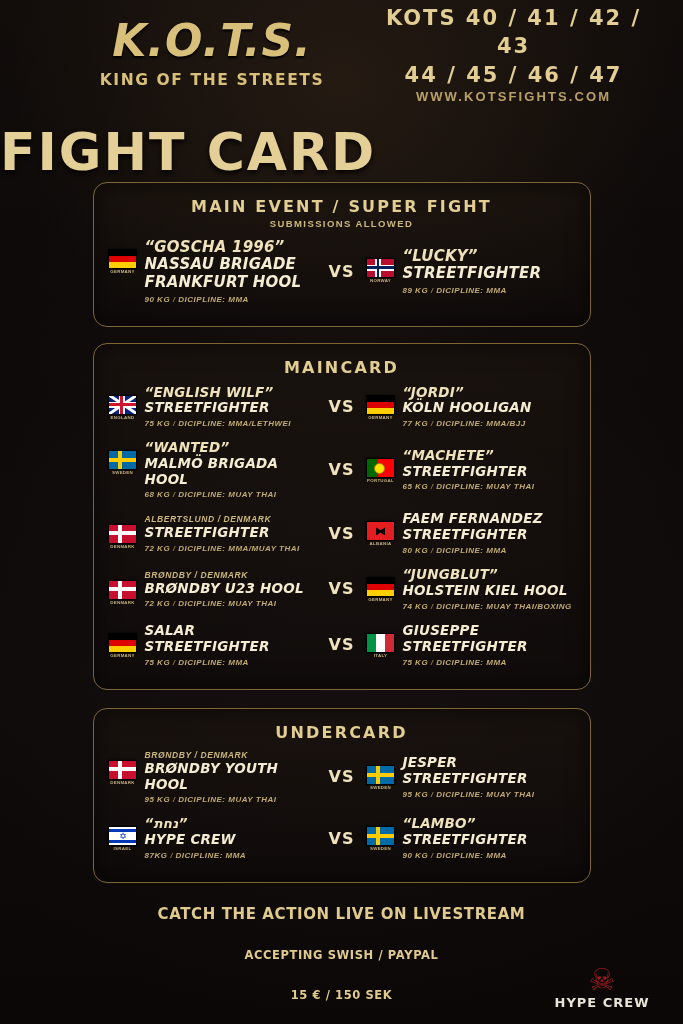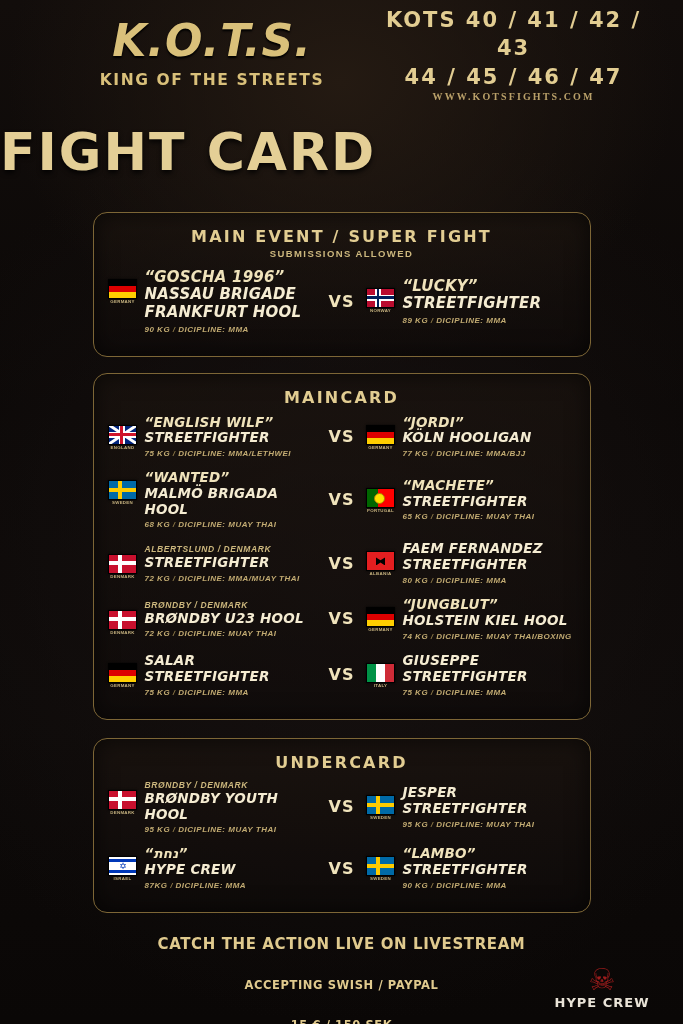--- a/index.html
+++ b/index.html
@@ -62,25 +62,24 @@
   }
   .kots-nums {
     font-family: "DejaVu Sans", sans-serif;
     font-size: 21px;
     letter-spacing: 2px;
     color: #e2cd92;
     line-height: 1.35;
     font-weight: bold;
   }
   .kots-url {
-    font-size: 10px;
+    font-size: 13px;
     letter-spacing: 2.1px;
     color: #b9a069;
     font-weight: bold;
-    font-family: Liberation Serif, serif;
   }
 
   
   .fightcard-title {
     text-align: left;
     font-family: "DejaVu Sans", sans-serif;
     font-weight: bold;
     font-size: 52px;
     letter-spacing: 2px;
     color: #e4cf96;
@@ -91,21 +90,21 @@
   
   .panel {
     position: relative;
     margin: 0 auto;
     width: 468px;
     border: 1px solid #7d6636;
     border-radius: 14px;
     background: linear-gradient(180deg, rgba(30,22,16,.55) 0%, rgba(14,10,9,.55) 100%);
     box-shadow: inset 0 0 22px rgba(0,0,0,.6);
   }
-  .panel-main-event { margin-top: 30px; padding: 10px 14px 14px; }
+  .panel-main-event { padding: 10px 14px 14px; }
   .panel-maincard  { margin-top: 16px; padding: 10px 14px 16px; }
   .panel-undercard { margin-top: 18px; padding: 10px 14px 16px; }
 
   .panel-title {
     text-align: center;
     font-family: "DejaVu Sans", sans-serif;
     font-size: 16px;
     letter-spacing: 2.2px;
     color: #e2cd92;
     font-weight: bold;

